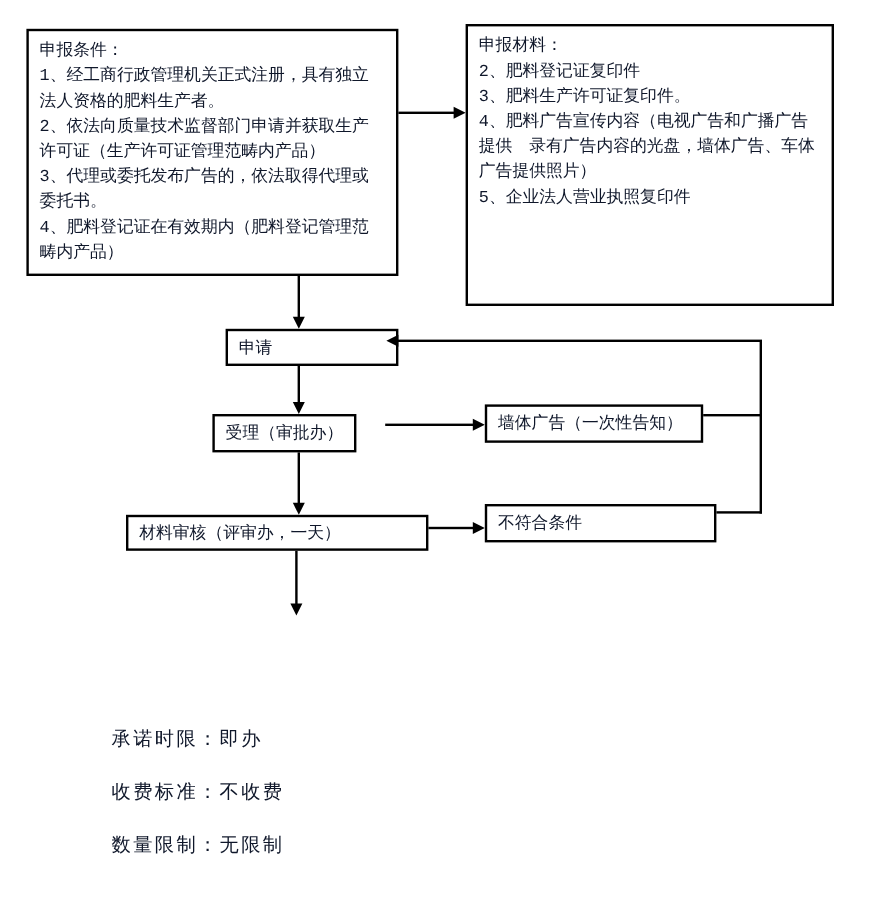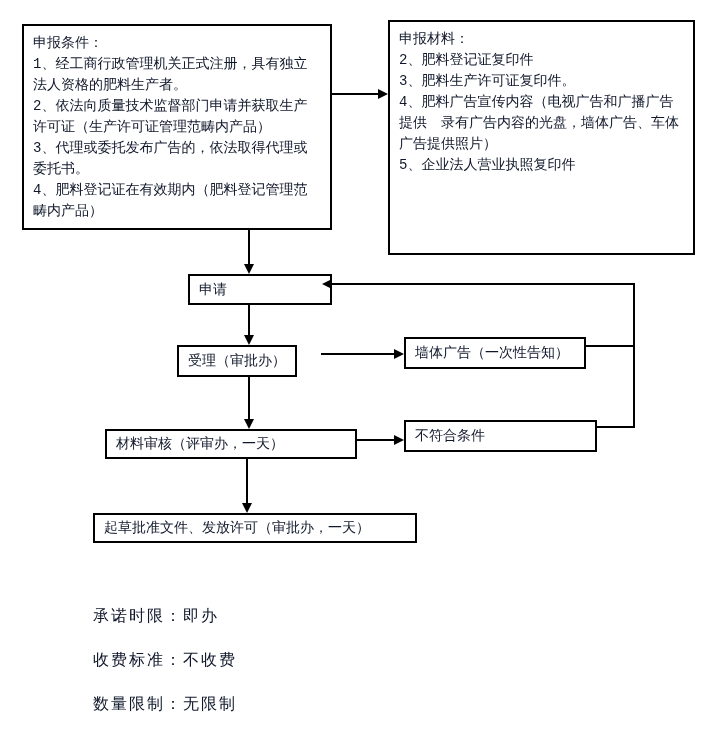--- a/index.html
+++ b/index.html
@@ -122,23 +122,20 @@
   <div class="line" style="left:357px; top:439px; width:39px; height:2px;"></div>
   <div class="arrow arrow-right" style="left:394px; top:435px;"></div>
 
   <div class="box flow-node" style="left:404px; top:420px; width:193px; height:32px;">
     <span>不符合条件</span>
   </div>
 
   <div class="line" style="left:246px; top:459px; width:2px; height:46px;"></div>
   <div class="arrow arrow-down" style="left:242px; top:503px;"></div>
 
-  <div class="box flow-node" style="left:93px; top:513px; width:324px; height:30px;">
-    <span>起草批准文件、发放许可（审批办，一天）</span>
-  </div>
 
   <div class="line" style="left:586px; top:345px; width:49px; height:2px;"></div>
 
   <div class="line" style="left:597px; top:426px; width:38px; height:2px;"></div>
 
   <div class="line" style="left:633px; top:284px; width:2px; height:144px;"></div>
 
   <div class="line" style="left:330px; top:283px; width:305px; height:2px;"></div>
   <div class="arrow arrow-left" style="left:322px; top:279px;"></div>
 

